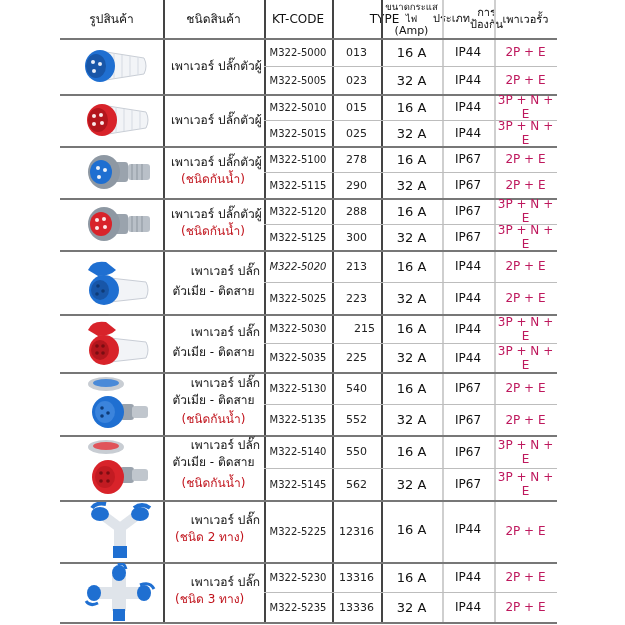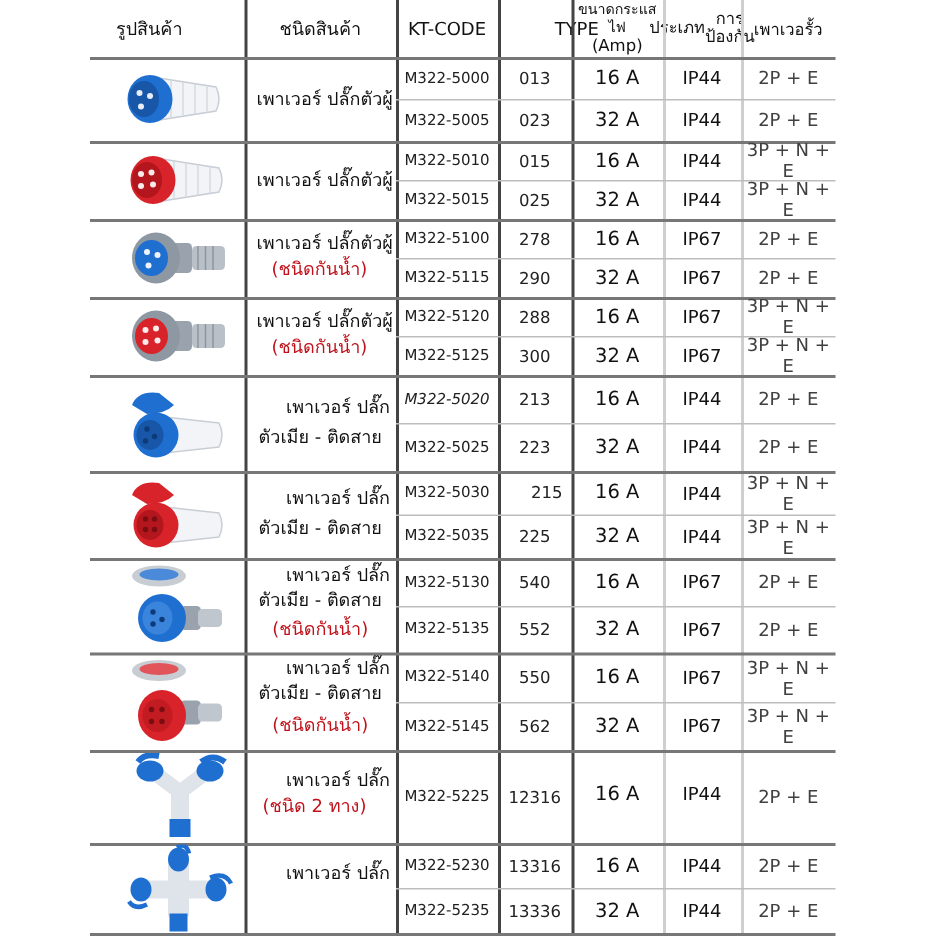--- a/index.html
+++ b/index.html
@@ -10,30 +10,30 @@
   .hdr.small { font-size:9.5px; line-height:12px; }
   .hline { position:absolute; height:1.5px; background:#777; }
   .hline.light { background:#bdbdbd; height:1px; }
   .vline { position:absolute; width:1.5px; background:#444; }
   .vline.light { background:#cfcfcf; width:1.5px; }
   .cell { position:absolute; display:flex; align-items:center; justify-content:center; text-align:center; }
   .code { font-size:10px; color:#222; }
   .type { font-size:11px; color:#222; }
   .amp  { font-size:13px; color:#111; }
   .ip   { font-size:12px; color:#111; }
-  .pole { font-size:12px; color:#404040; }
+  .pole { font-size:12px; color:#be185d; }
   .name { position:absolute; font-size:12px; color:#111; line-height:17px; text-align:center; }
   .name .red { color:#c0121b; display:block; }
   .name span { display:block; }
   .img { position:absolute; }
 </style>
 </head>
 <body>
 
-<div class="hdr" style="left:48px;width:103px;text-align:center;">
+<div class="hdr" style="left:60px;width:103px;text-align:center;">
   <span>รูปสินค้า</span>
 </div>
 <div class="hdr" style="left:163px;width:101px;">
   <span>ชนิดสินค้า</span>
 </div>
 <div class="hdr" style="left:264px;width:68px;">
   <span>KT-CODE</span>
 </div>
 <div class="hdr" style="left:332px;width:49px;margin-left:28px;">
   <span>TYPE</span>
@@ -222,20 +222,21 @@
   <span style="text-align:right;padding-right:4px;">เพาเวอร์  ปลั๊ก</span>
   <span>ตัวเมีย - ติดสาย</span>
   <span class="red" style="margin-top:4px;">(ชนิดกันน้ำ)</span>
 </div>
 <div class="name" style="left:163px;width:101px;top:512px;">
   <span style="text-align:right;padding-right:4px;">เพาเวอร์  ปลั๊ก</span>
   <span class="red" style="text-align:left;padding-left:12px;">(ชนิด 2 ทาง)</span>
 </div>
 <div class="name" style="left:163px;width:101px;top:574px;">
   <span style="text-align:right;padding-right:4px;">เพาเวอร์  ปลั๊ก</span>
+  <span class="red" style="text-align:left;padding-left:12px;">(ชนิด 3 ทาง)</span>
 </div>
 
 <div>
   <div class="cell code" style="left:264px;width:68px;top:38px;height:28px;">M322-5000</div>
   <div class="cell type" style="left:332px;width:49px;top:38px;height:28px;">013</div>
   <div class="cell amp" style="left:381px;width:61px;top:38px;height:28px;">16 A</div>
   <div class="cell ip" style="left:442px;width:52px;top:38px;height:28px;">IP44</div>
   <div class="cell pole" style="left:494px;width:63px;top:38px;height:28px;">2P + E</div>
 </div>
 <div>

